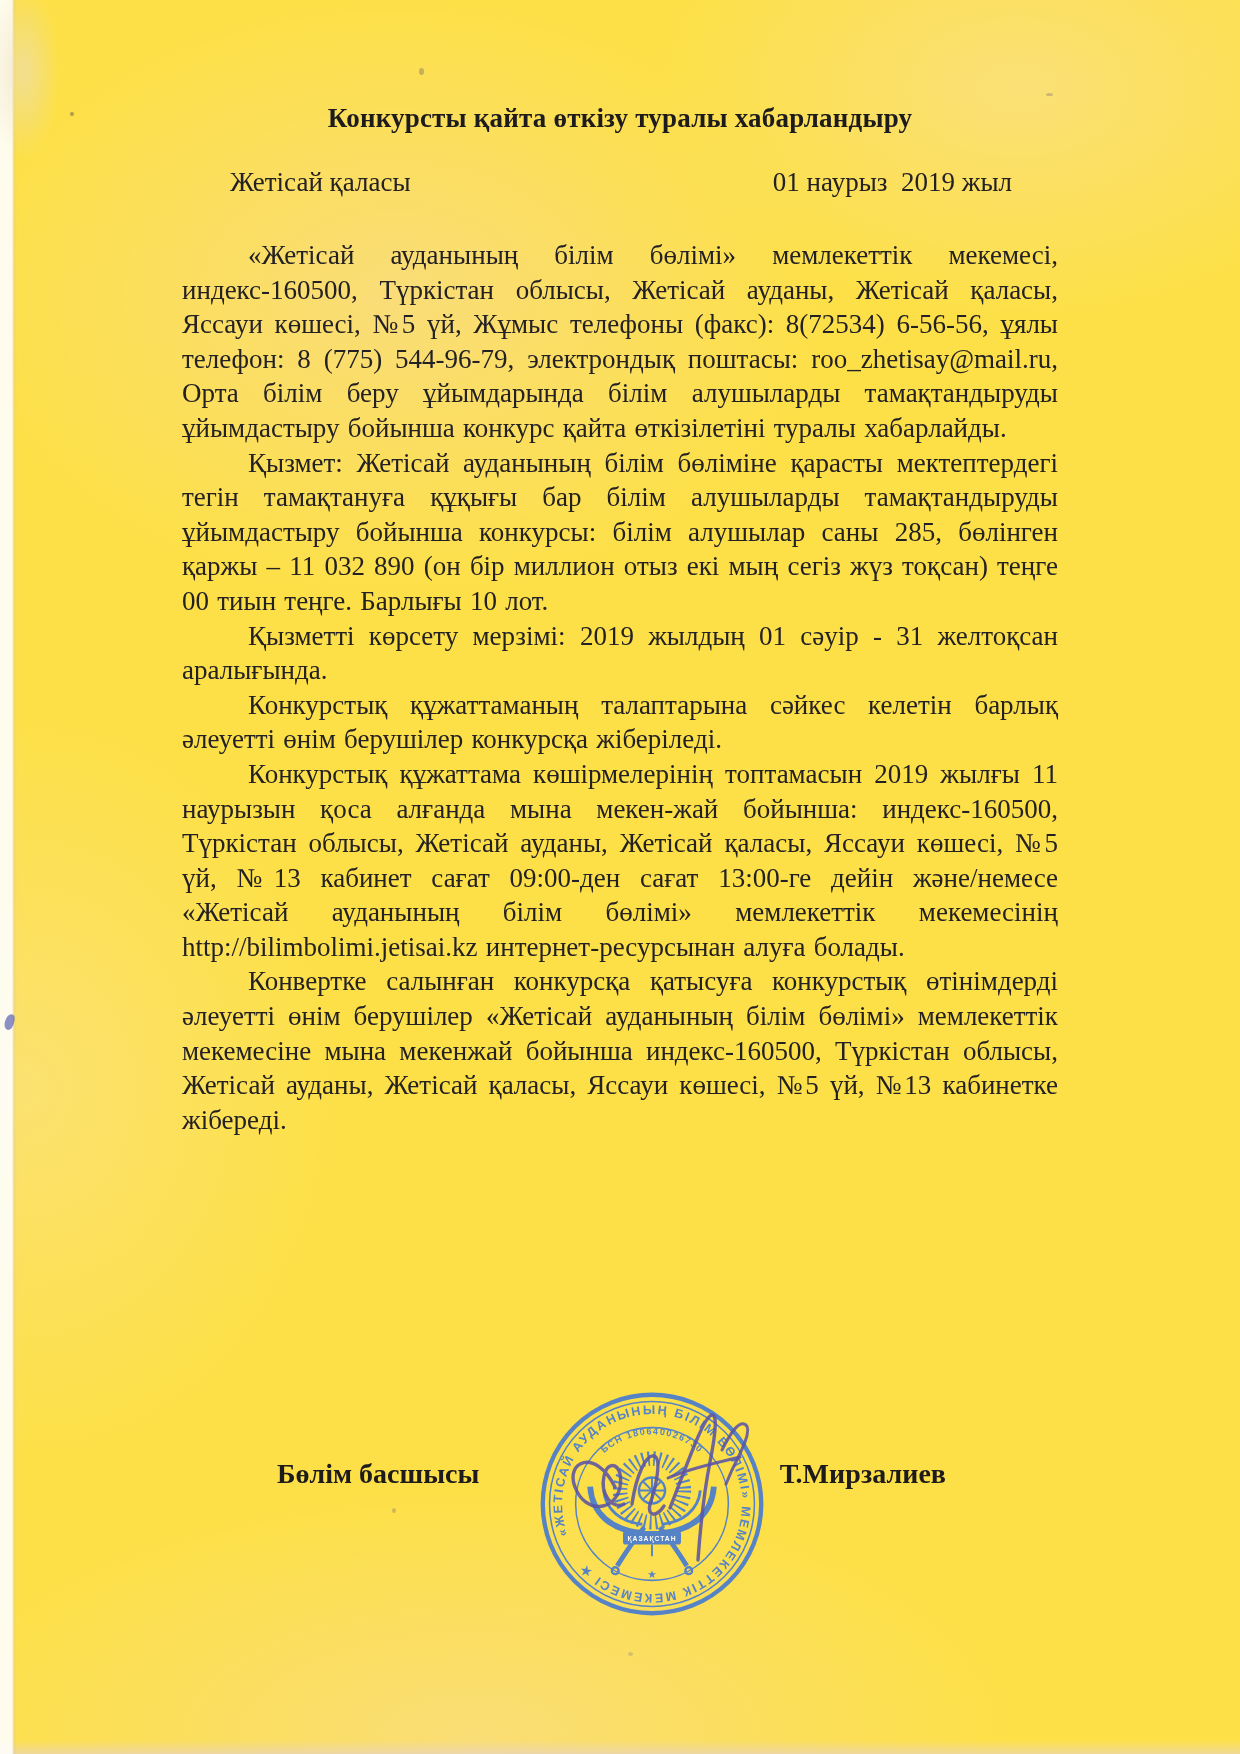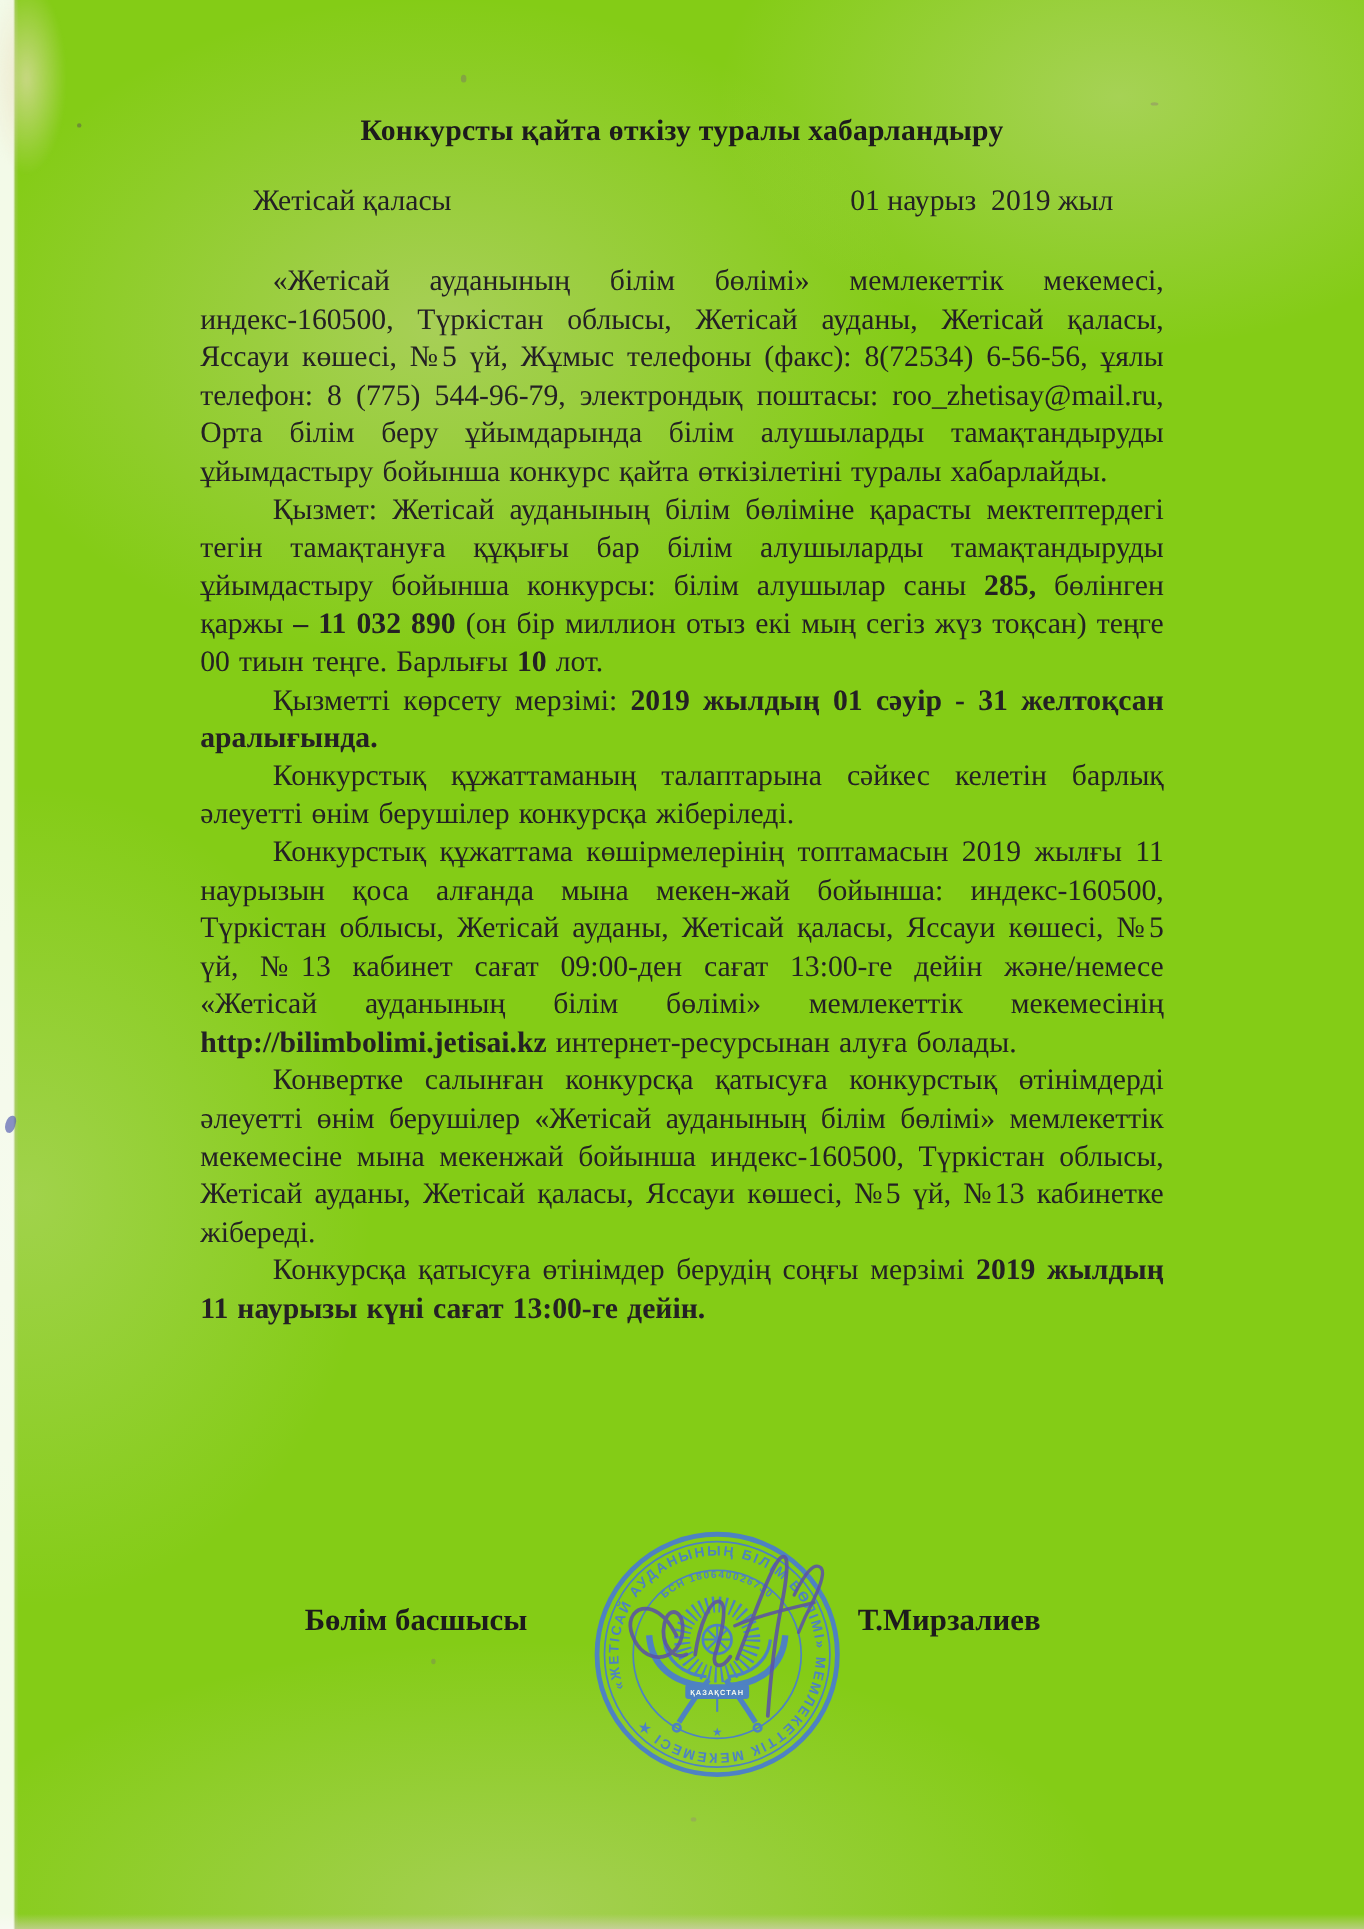--- a/index.html
+++ b/index.html
@@ -1,18 +1,18 @@
 <!DOCTYPE html>
 <html style="--ink: #4a7dcf; --sig: #5b53a4;"><head>
 <meta charset="utf-8">
 <style>
   html,body{margin:0;padding:0;background:#e8e8e8;}
   .page{
     position:relative;width:1240px;height:1754px;overflow:hidden;
-    background:#84cc16;
+    background:#fde047;
     font-family:"Liberation Serif", serif;
     color:#242124;
   }
   .tint{
     position:absolute;inset:0;pointer-events:none;
     background:
       linear-gradient(90deg, rgba(255,255,255,.9) 0px, rgba(255,255,255,.9) 12px, rgba(205,195,190,.28) 14px, rgba(255,255,255,0) 17px),
       linear-gradient(0deg, rgba(228,210,216,.55), rgba(228,210,216,0) 14px),
       radial-gradient(620px 430px at 32% 17%, rgba(242,214,224,.32), rgba(242,214,224,0) 70%),
       radial-gradient(520px 330px at 82% 5%, rgba(244,224,230,.30), rgba(244,224,230,0) 70%),
@@ -20,21 +20,21 @@
       radial-gradient(420px 500px at 2% 62%, rgba(246,230,234,.25), rgba(246,230,234,0) 75%);
   }
   .content{position:absolute;left:182px;top:103px;width:876px;}
   .title{
     margin:0;font-size:27px;font-weight:bold;text-align:center;letter-spacing:.2px;color:#1d1b1c;
   }
   .dateline{display:flex;justify-content:space-between;margin-top:33px;font-size:27px;margin-left:48px;}
   .dateline .date{margin-right:46px;white-space:pre;}
   .bodytext{margin-top:40px;font-size:27px;line-height:34.6px;text-align:justify;word-spacing:1.5px;}
   .bodytext p{margin:0;text-indent:66px;}
-  .bodytext b{font-weight:bold;}
+  .bodytext b{font-weight:normal;}
   .signoff{
     position:absolute;left:182px;top:1458px;width:876px;display:flex;
     font-size:28px;font-weight:bold;color:#1d1b1c;
   }
   .signoff .role{margin-left:95px;}
   .signoff .name{margin-left:auto;margin-right:112px;}
   .stamp{position:absolute;left:530px;top:1388px;width:244px;height:232px;opacity:.93;}
   .stamp svg{width:100%;height:100%;}
   .stamp .ink{stroke:var(--ink,#4a7dcf);fill:none;}
   .stamp text{font-family:"Liberation Sans", sans-serif;fill:var(--ink,#4a7dcf);}
@@ -64,21 +64,20 @@
       <span class="date">01 наурыз  2019 жыл</span>
     </div>
 
     <div class="bodytext">
       <p><span>«Жетісай ауданының білім бөлімі» мемлекеттік мекемесі, индекс-160500, Түркістан облысы, Жетісай ауданы, Жетісай қаласы, Яссауи көшесі, №5 үй, Жұмыс телефоны (факс): 8(72534) 6-56-56, ұялы телефон: 8 (775) 544-96-79, электрондық поштасы: roo_zhetisay@mail.ru, Орта білім беру ұйымдарында білім алушыларды тамақтандыруды ұйымдастыру бойынша конкурс қайта өткізілетіні туралы хабарлайды.</span></p>
       <p><span>Қызмет: Жетісай ауданының білім бөліміне қарасты мектептердегі тегін тамақтануға құқығы бар білім алушыларды тамақтандыруды ұйымдастыру бойынша конкурсы: білім алушылар саны </span><b>285,</b><span> бөлінген қаржы </span><b>– 11 032 890 </b><span>(он бір миллион отыз екі мың сегіз жүз тоқсан) теңге 00 тиын теңге. Барлығы </span><b>10</b><span> лот.</span></p>
       <p><span>Қызметті көрсету мерзімі: </span><b>2019 жылдың 01 сәуір - 31 желтоқсан аралығында.</b></p>
       <p><span>Конкурстық құжаттаманың талаптарына сәйкес келетін барлық әлеуетті өнім берушілер конкурсқа жіберіледі.</span></p>
       <p><span>Конкурстық құжаттама көшірмелерінің топтамасын 2019 жылғы 11 наурызын қоса алғанда мына мекен-жай бойынша: индекс-160500, Түркістан облысы, Жетісай ауданы, Жетісай қаласы, Яссауи көшесі, №5 үй, №13 кабинет сағат 09:00-ден сағат 13:00-ге дейін және/немесе «Жетісай ауданының білім бөлімі» мемлекеттік мекемесінің </span><b>http://bilimbolimi.jetisai.kz</b><span> интернет-ресурсынан алуға болады.</span></p>
       <p><span>Конвертке салынған конкурсқа қатысуға конкурстық өтінімдерді әлеуетті өнім берушілер «Жетісай ауданының білім бөлімі» мемлекеттік мекемесіне мына мекенжай бойынша индекс-160500, Түркістан облысы, Жетісай ауданы, Жетісай қаласы, Яссауи көшесі, №5 үй, №13 кабинетке жібереді.</span></p>
-      <p><span>Конкурсқа қатысуға өтінімдер берудің соңғы мерзімі </span><b>2019 жылдың 11 наурызы күні сағат 13:00-ге дейін.</b></p>
     </div>
   </div>
 
   <div class="signoff">
     <span class="role">Бөлім басшысы</span>
     <span class="name">Т.Мирзалиев</span>
   </div>
 
   <div class="stamp">
     <svg viewBox="0 0 240 240">

